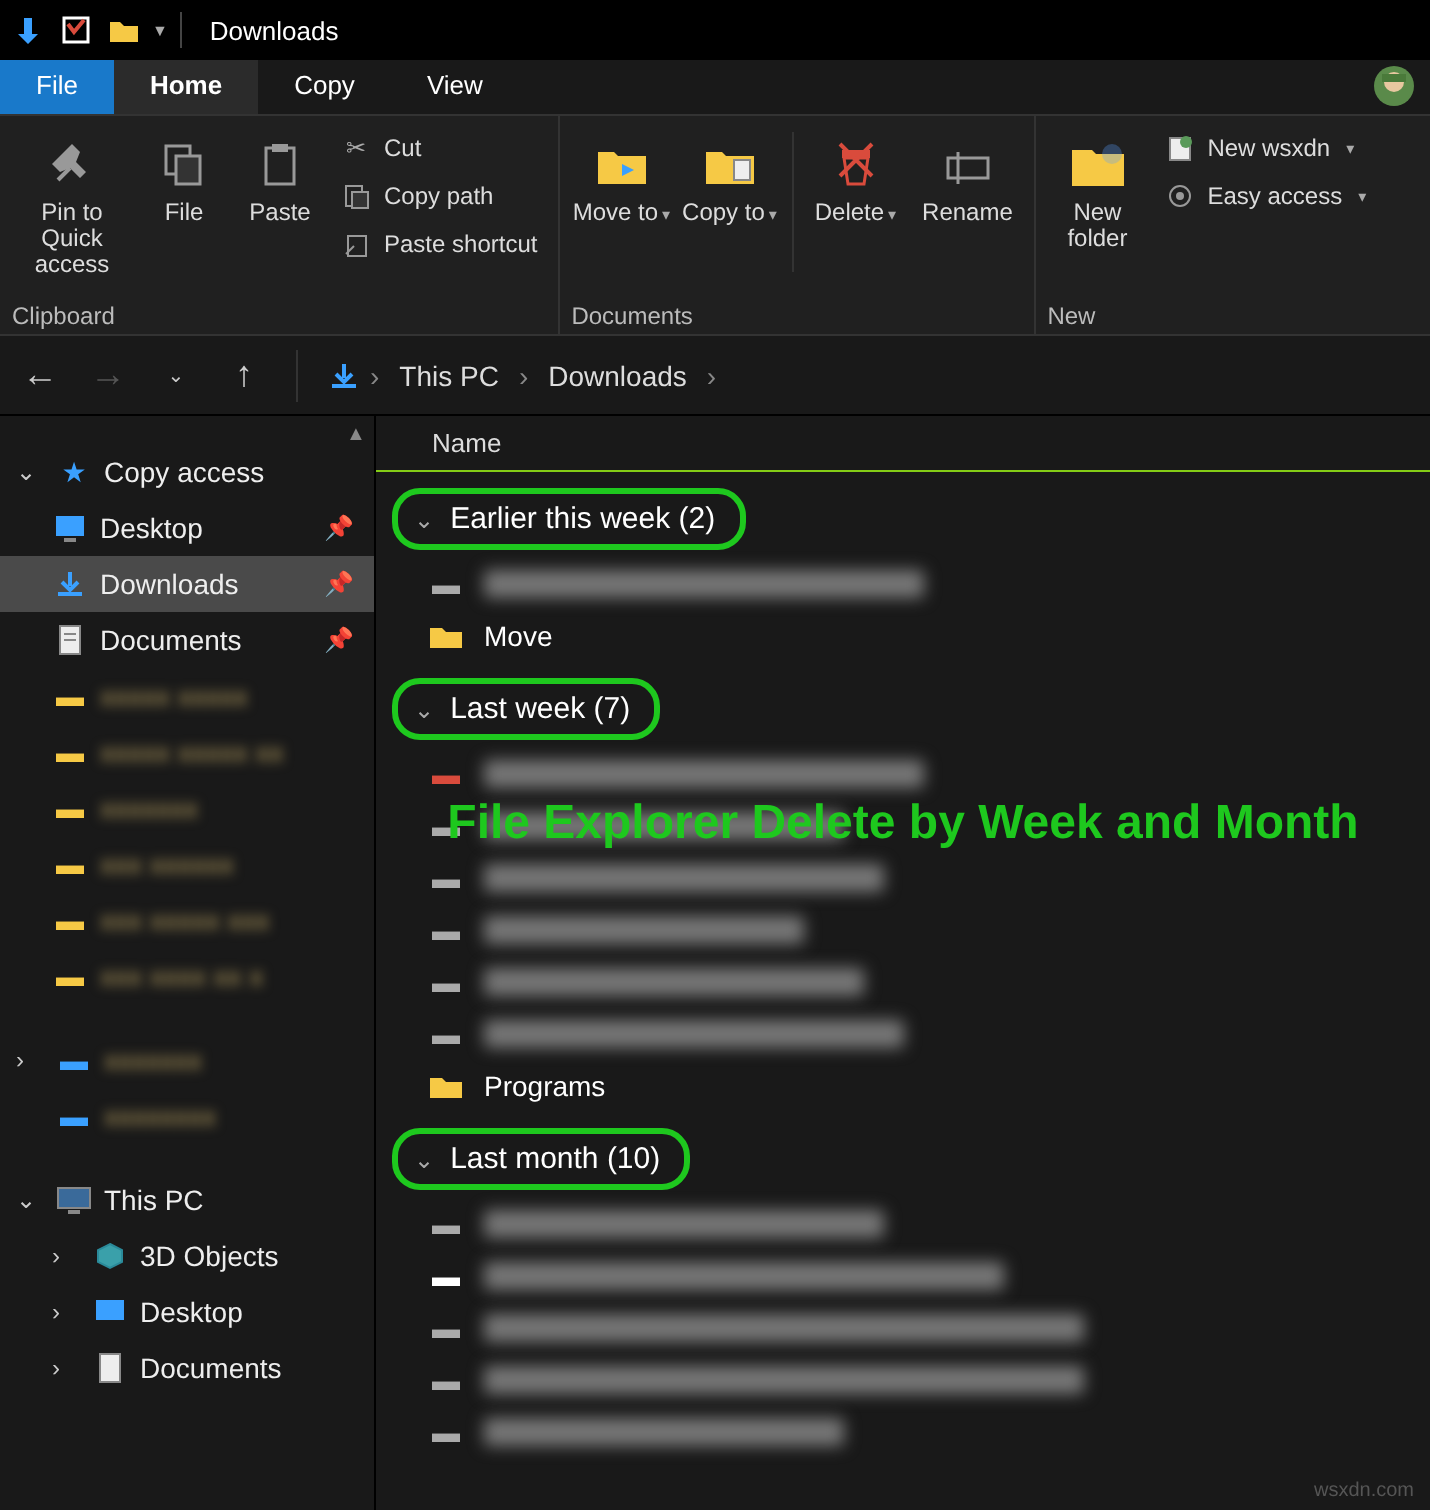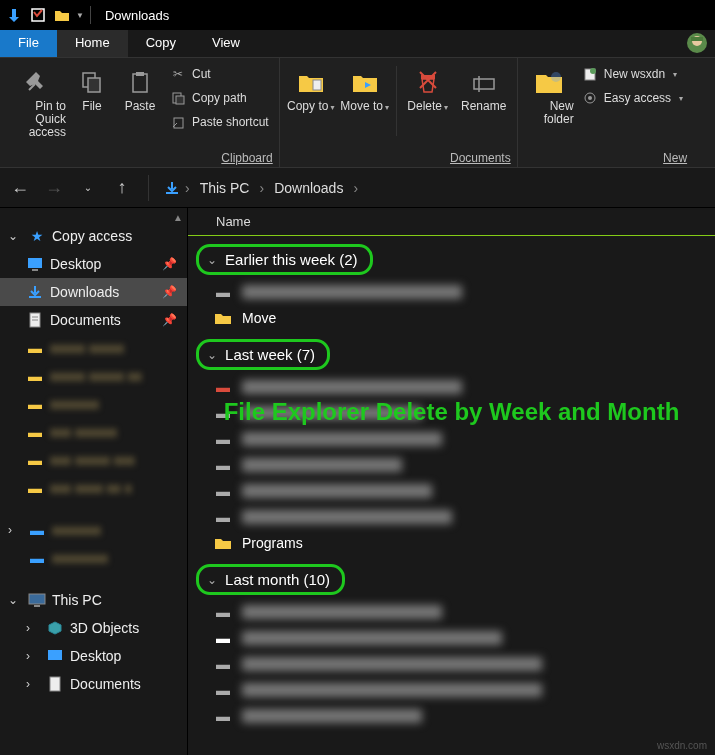--- a/index.html
+++ b/index.html
@@ -8,31 +8,31 @@
 
 .titlebar { height: 30px; background: #000; display: flex; align-items: center; padding-left: 4px; }
 .titlebar .tb-icon { width: 20px; height: 20px; display: flex; align-items: center; justify-content: center; margin-right: 4px; }
 .titlebar .sep { width: 1px; height: 18px; background: #444; margin: 0 6px; }
 .titlebar .title { color: #fff; font-size: 13px; margin-left: 8px; }
 
 
 .ribbon-tabs { height: 28px; background: #191919; display: flex; align-items: stretch; border-bottom: 1px solid #333; }
 .file-tab { background: #1979ca; color: #fff; padding: 5px 18px; font-size: 13px; }
 .ribbon-tab { color: #fff; padding: 5px 18px; font-size: 13px; cursor: pointer; }
-.ribbon-tab.active { background: #2b2b2b; }
+.ribbon-tab.active { background: #2b2b2b; font-weight: bold; }
 .avatar { margin-left: auto; width: 36px; height: 28px; display:flex; align-items:center; justify-content:center; }
 
 
 .ribbon-body { height: 110px; background: #202020; display: flex; border-bottom: 1px solid #333; }
 .ribbon-group { display: flex; flex-direction: column; justify-content: space-between; border-right: 1px solid #333; padding: 4px 6px 2px 6px; }
 .ribbon-group .controls { display: flex; align-items: flex-start; gap: 4px; height: 86px; }
-.ribbon-group .label { text-align: right; font-size: 12px; color: #bbb; text-decoration: underline; }
+.ribbon-group .label { text-align: left; font-size: 12px; color: #bbb; }
 .big-btn { width: 60px; display: flex; flex-direction: column; align-items: center; gap: 2px; padding: 4px 0; cursor: pointer; }
 .big-btn .bicon { width: 32px; height: 32px; display:flex; align-items:center; justify-content:center; }
-.big-btn .blabel { font-size: 12px; text-align: right; line-height: 1.1; color: #ddd; }
+.big-btn .blabel { font-size: 12px; text-align: center; line-height: 1.1; color: #ddd; }
 .small-col { display: flex; flex-direction: column; gap: 4px; padding-top: 2px; }
 .small-item { display: flex; align-items: center; gap: 6px; font-size: 12px; color: #ddd; padding: 2px 4px; cursor: pointer; }
 .small-item .sicon { width: 16px; height: 16px; display:flex; align-items:center; justify-content:center; }
 .drop-caret { font-size: 8px; color: #aaa; margin-left: 2px; }
 
 
 .nav-row { height: 40px; background: #191919; display: flex; align-items: center; padding: 0 8px; gap: 10px; border-bottom: 1px solid #000; }
 .nav-btn { width: 24px; height: 24px; color:#ccc; display:flex; align-items:center; justify-content:center; font-size: 18px; cursor:pointer; }
 .addr-sep { width: 1px; height: 26px; background: #333; margin: 0 4px; }
 .addr-bar { display: flex; align-items: center; gap: 2px; color:#ddd; font-size: 14px; }
@@ -167,33 +167,33 @@
     </div>
     <div class="label">Clipboard</div>
   </div>
 
   <div class="ribbon-group">
     <div class="controls">
       <div class="big-btn" style="width:50px">
         <div class="bicon c-yellow">
             <svg width="28" height="24">
               <path d="M2 6 H10 L12 8 H26 V22 H2 Z" fill="#f6c945"></path>
-              <rect x="16" y="10" width="8" height="10" fill="#eee" stroke="#888"></rect>
-            </svg>
-          </div>
-        <div class="blabel"><span>Copy to</span><span class="drop-caret">▾</span></div>
+              <path d="M14 12 L20 15 L14 18 Z" fill="#3aa0ff"></path>
+            </svg>
+          </div>
+        <div class="blabel"><span>Move to</span><span class="drop-caret">▾</span></div>
       </div>
       <div class="big-btn" style="width:50px">
         <div class="bicon c-yellow">
             <svg width="28" height="24">
               <path d="M2 6 H10 L12 8 H26 V22 H2 Z" fill="#f6c945"></path>
-              <path d="M14 12 L20 15 L14 18 Z" fill="#3aa0ff"></path>
-            </svg>
-          </div>
-        <div class="blabel"><span>Move to</span><span class="drop-caret">▾</span></div>
+              <rect x="16" y="10" width="8" height="10" fill="#eee" stroke="#888"></rect>
+            </svg>
+          </div>
+        <div class="blabel"><span>Copy to</span><span class="drop-caret">▾</span></div>
       </div>
       <div style="width:1px;background:#333;height:70px;margin:4px 2px"></div>
       <div class="big-btn" style="width:50px">
         <div class="bicon c-red">
             <svg width="22" height="26">
               <path d="M4 6 L18 6 L18 10 L4 10 Z" fill="#d94b3c"></path>
               <path d="M5 10 L7 23 L15 23 L17 10 Z" fill="none" stroke="#d94b3c" stroke-width="1.5"></path>
               <path d="M3 3 L19 19 M19 3 L3 19" stroke="#d94b3c" stroke-width="2"></path>
             </svg>
           </div>

